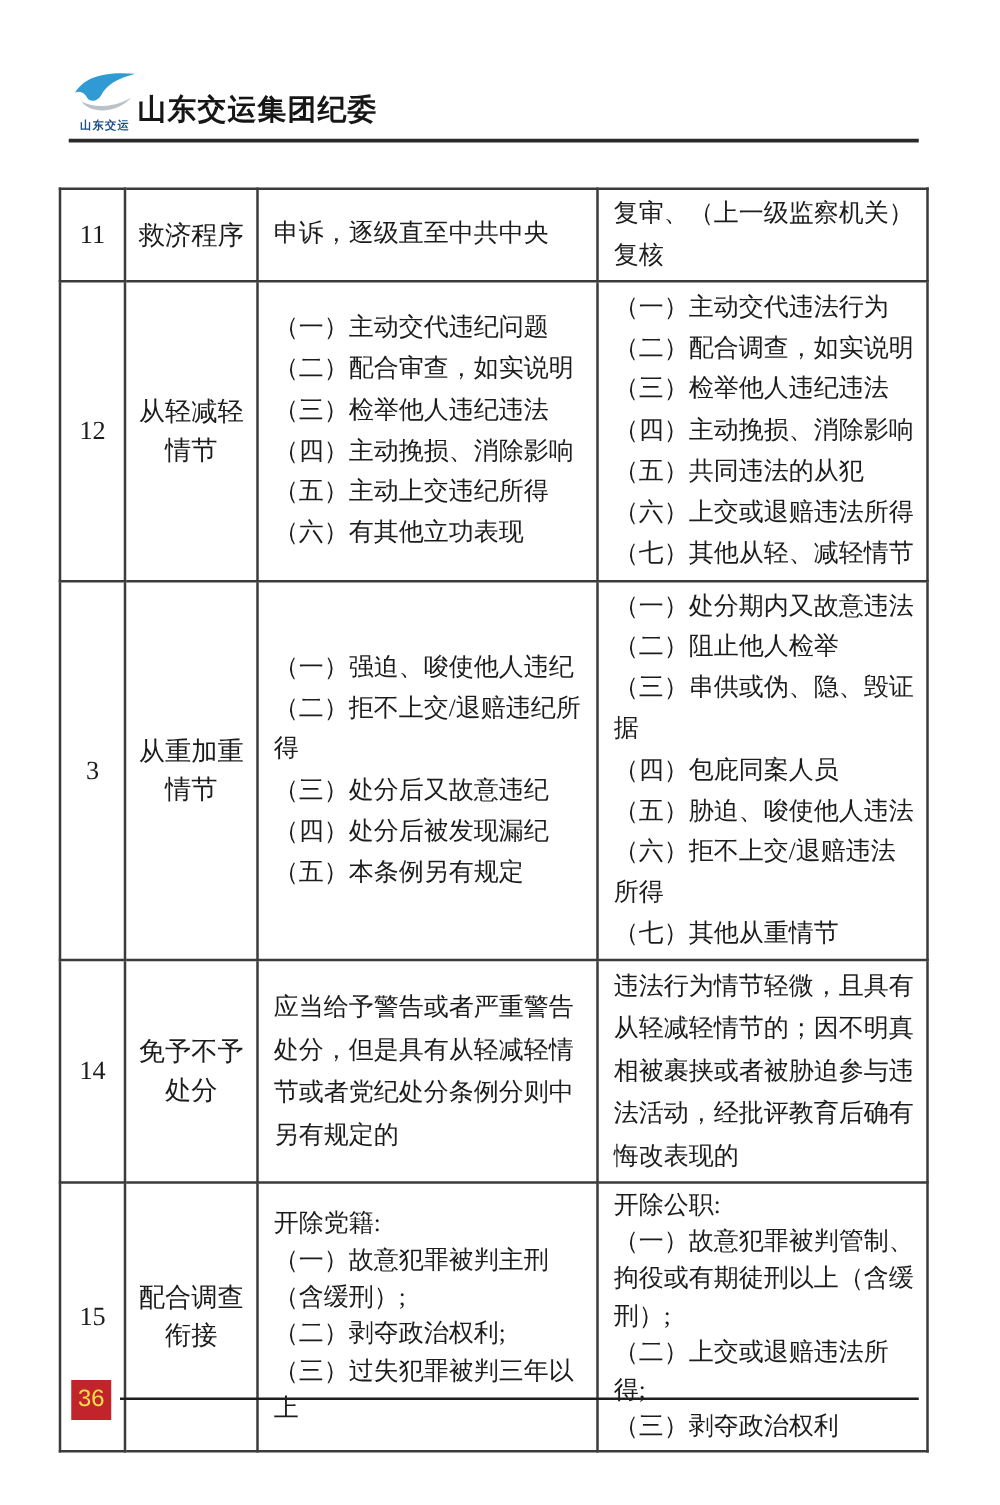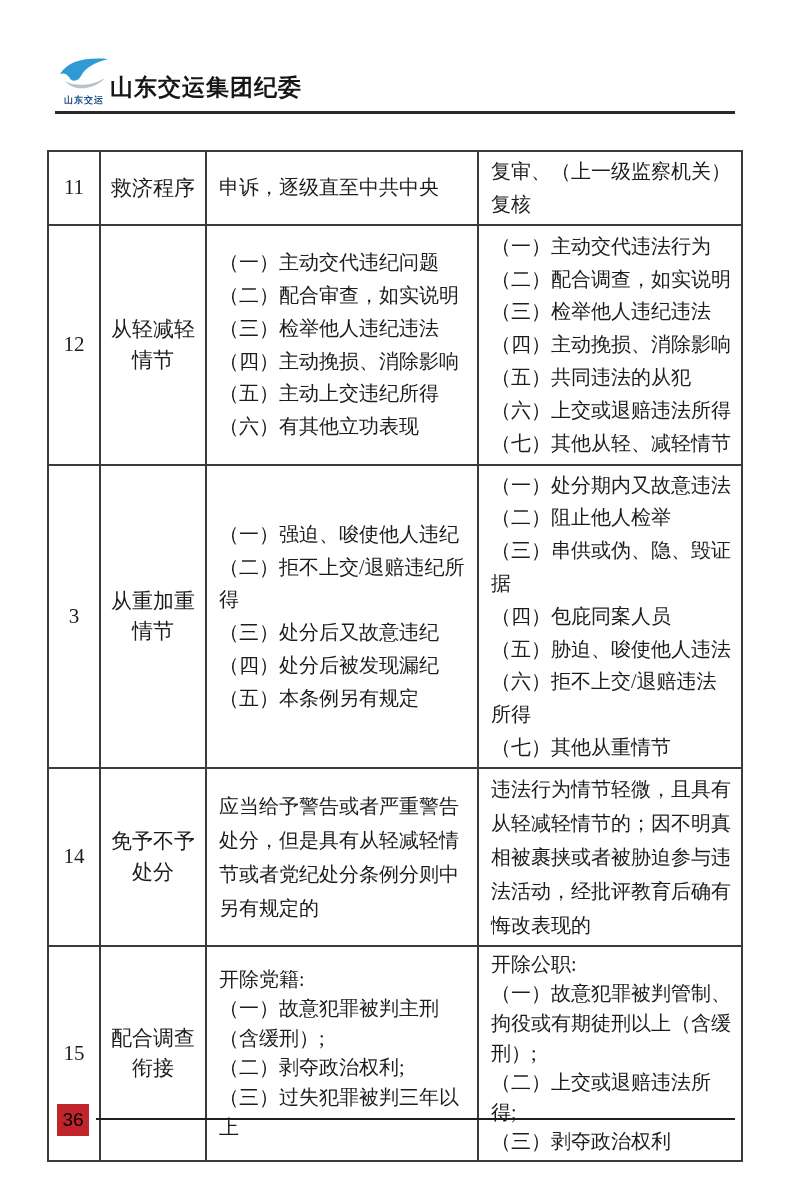--- a/index.html
+++ b/index.html
@@ -42,21 +42,21 @@
   tr.h12 { height:240px; }
   tr.h13 { height:254px; }
   tr.h14 { height:173px; }
   tr.h15 { height:185px; }
   tr.h14 td.cell { line-height:1.7; }
   tr.h15 td.cell { line-height:1.48; }
 
   
   .page-badge {
     position:absolute; left:57px; top:1104px; width:32px; height:32px;
-    background:#c2242b; color:#000000;
+    background:#c2242b; color:#fde047;
     font-family:"Liberation Sans","DejaVu Sans",sans-serif; font-size:19px;
     display:flex; align-items:center; justify-content:center;
   }
   .footer-rule { position:absolute; left:96px; top:1118px; width:639px; height:2px; background:#1f1f1f; }
 </style>
 </head>
 <body>
 
 <div class="page">
 

